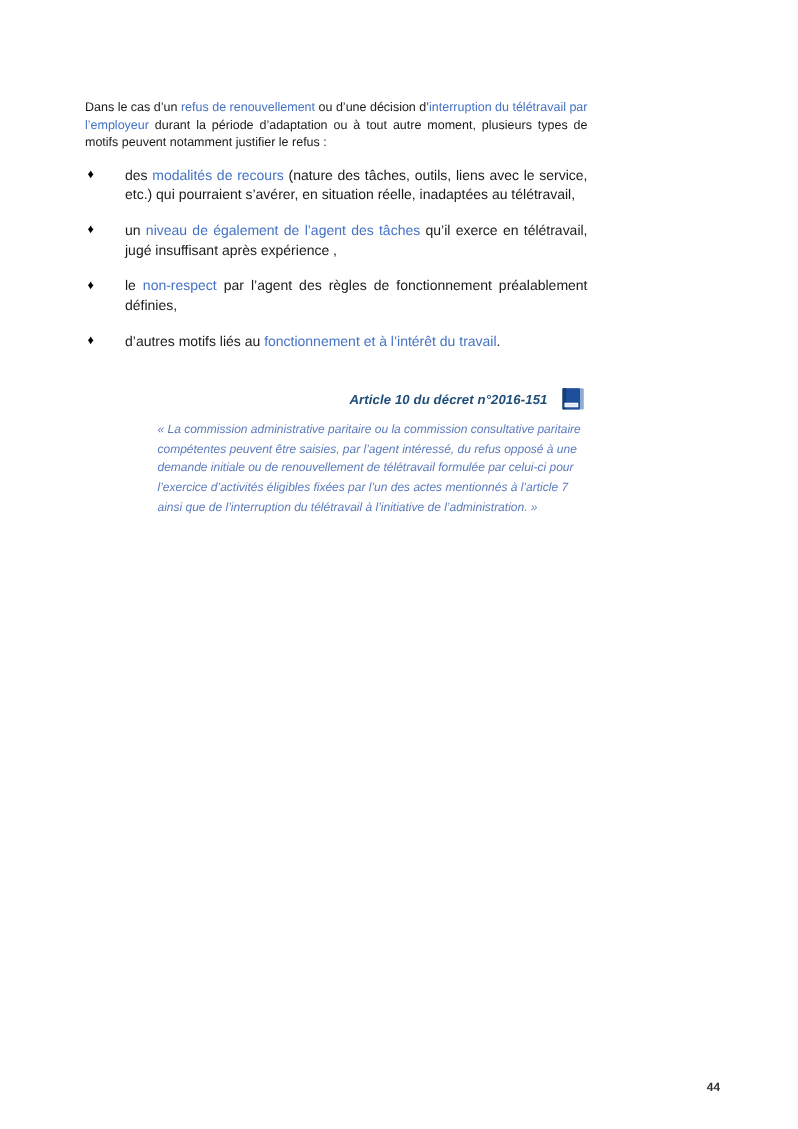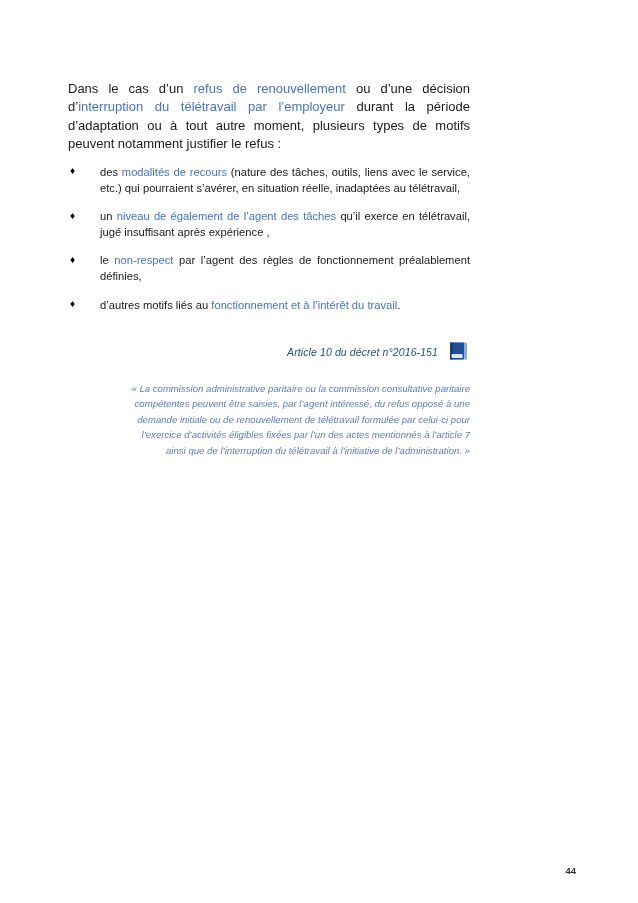--- a/index.html
+++ b/index.html
@@ -20,21 +20,21 @@
   }
   .content {
     position: absolute;
     left: 68px;
     top: 80px;
     width: 402px;
   }
 
   
   .para {
-    font-size: 13px;
+    font-size: 10px;
     line-height: 1.42;
     text-align: justify;
     color: #1a1a1a;
     margin: 0;
   }
   .para-intro { margin-bottom: 11px; }
 
   .hl { color: #4472c4; }
 
   
@@ -65,40 +65,39 @@
   
   .article-ref {
     display: flex;
     align-items: center;
     justify-content: flex-end;
     margin-top: 27px;
     gap: 10px;
   }
   .article-ref-text {
     font-size: 10.5px;
-    font-weight: normal;
+    font-weight: bold;
     font-style: italic;
     color: #1f4e79;
     letter-spacing: 0.1px;
   }
   .book-icon {
     position: relative;
     width: 22px;
     height: 22px;
     flex: 0 0 auto;
   }
 
   
   .quote {
-    margin-top: 18px;
+    margin-top: 5px;
     margin-left: 58px;
     font-size: 9.6px;
     font-style: italic;
     line-height: 1.62;
-    text-align: right;
     color: #5b7bbd;
   }
 
   
   .para-closing {
     margin-top: 46px;
   }
 
   
   .page-number {

